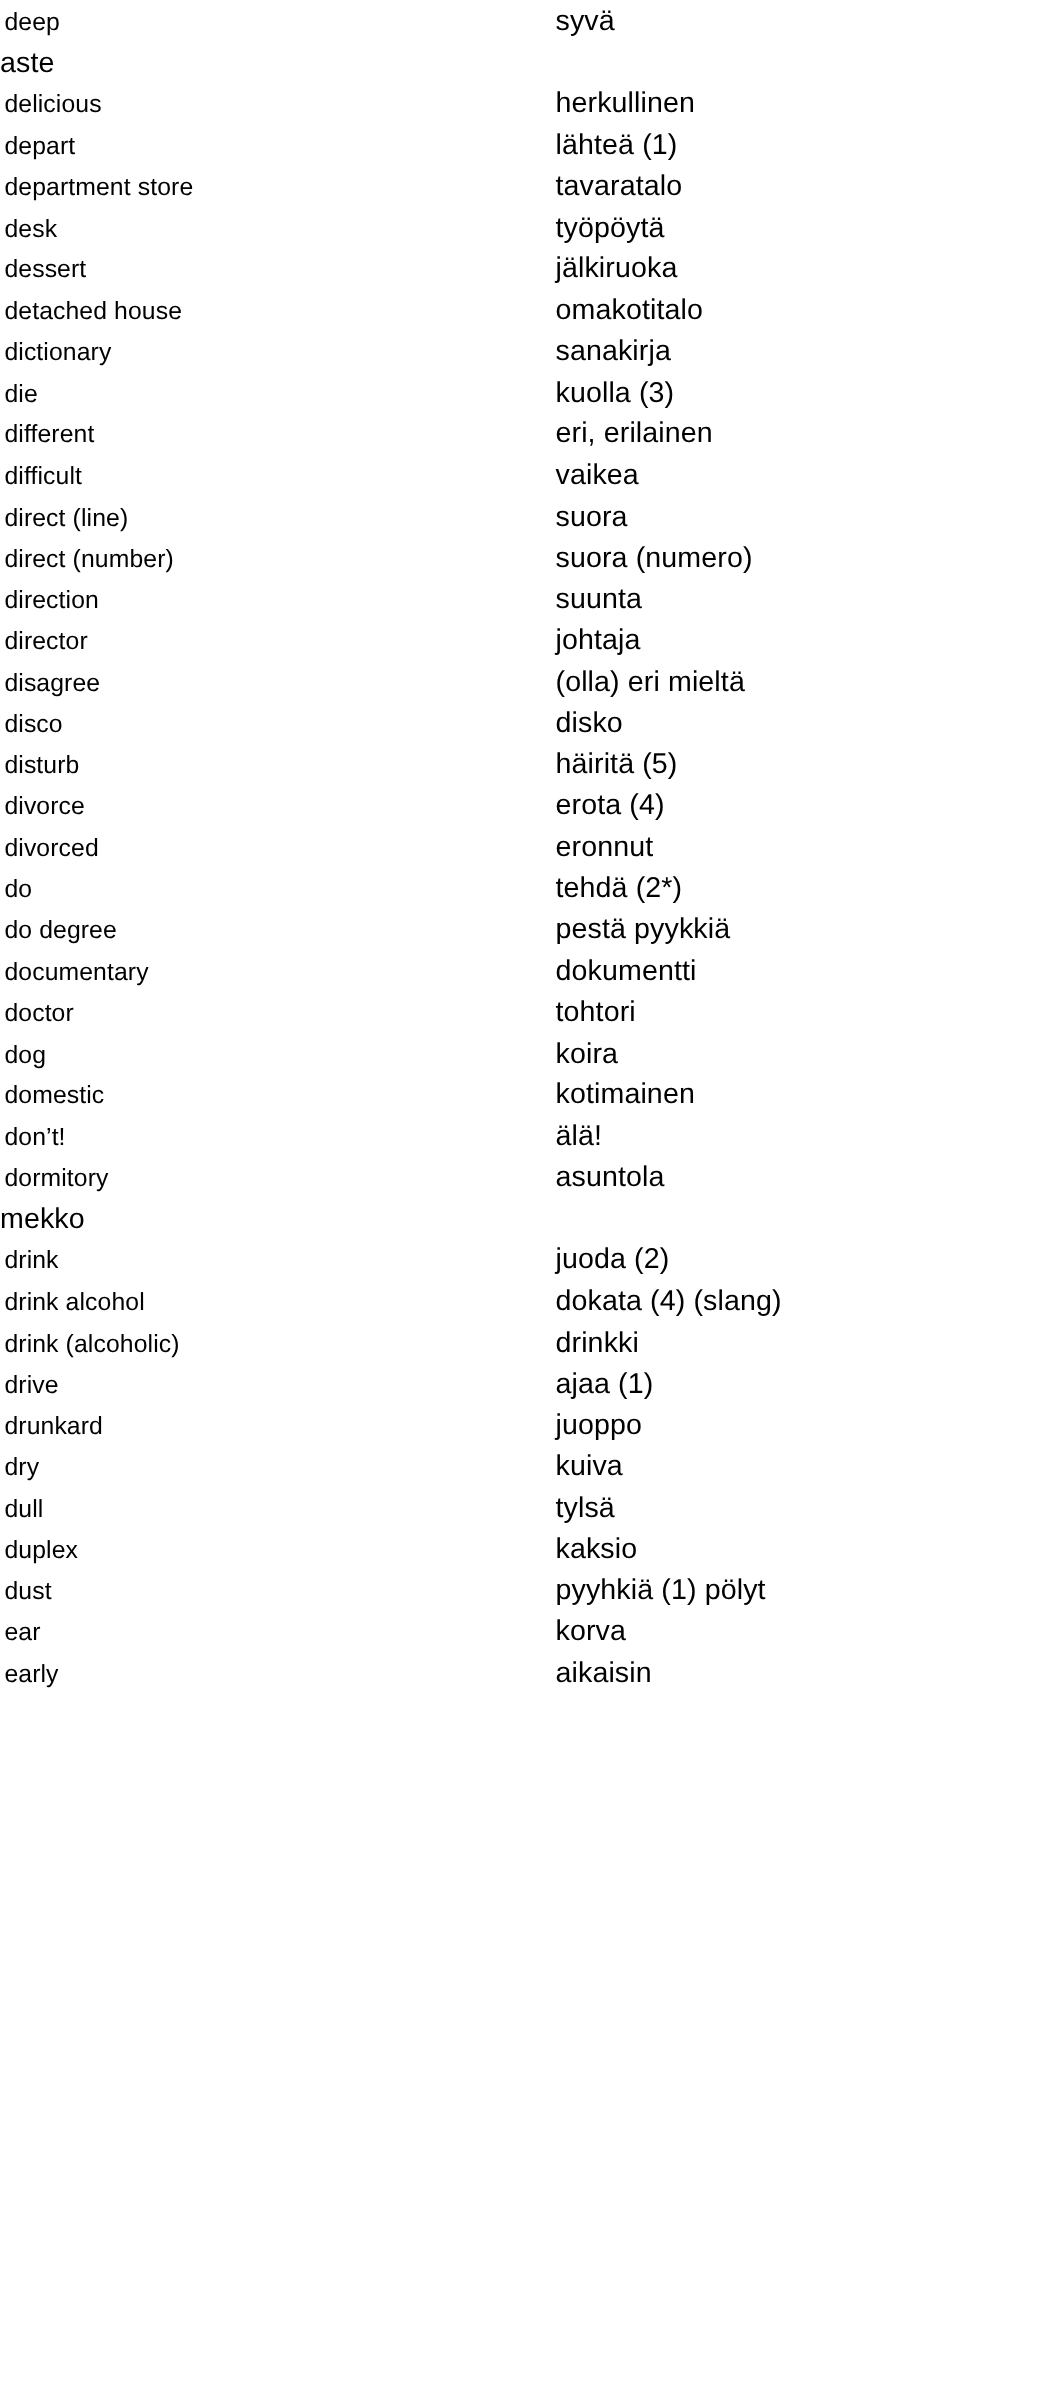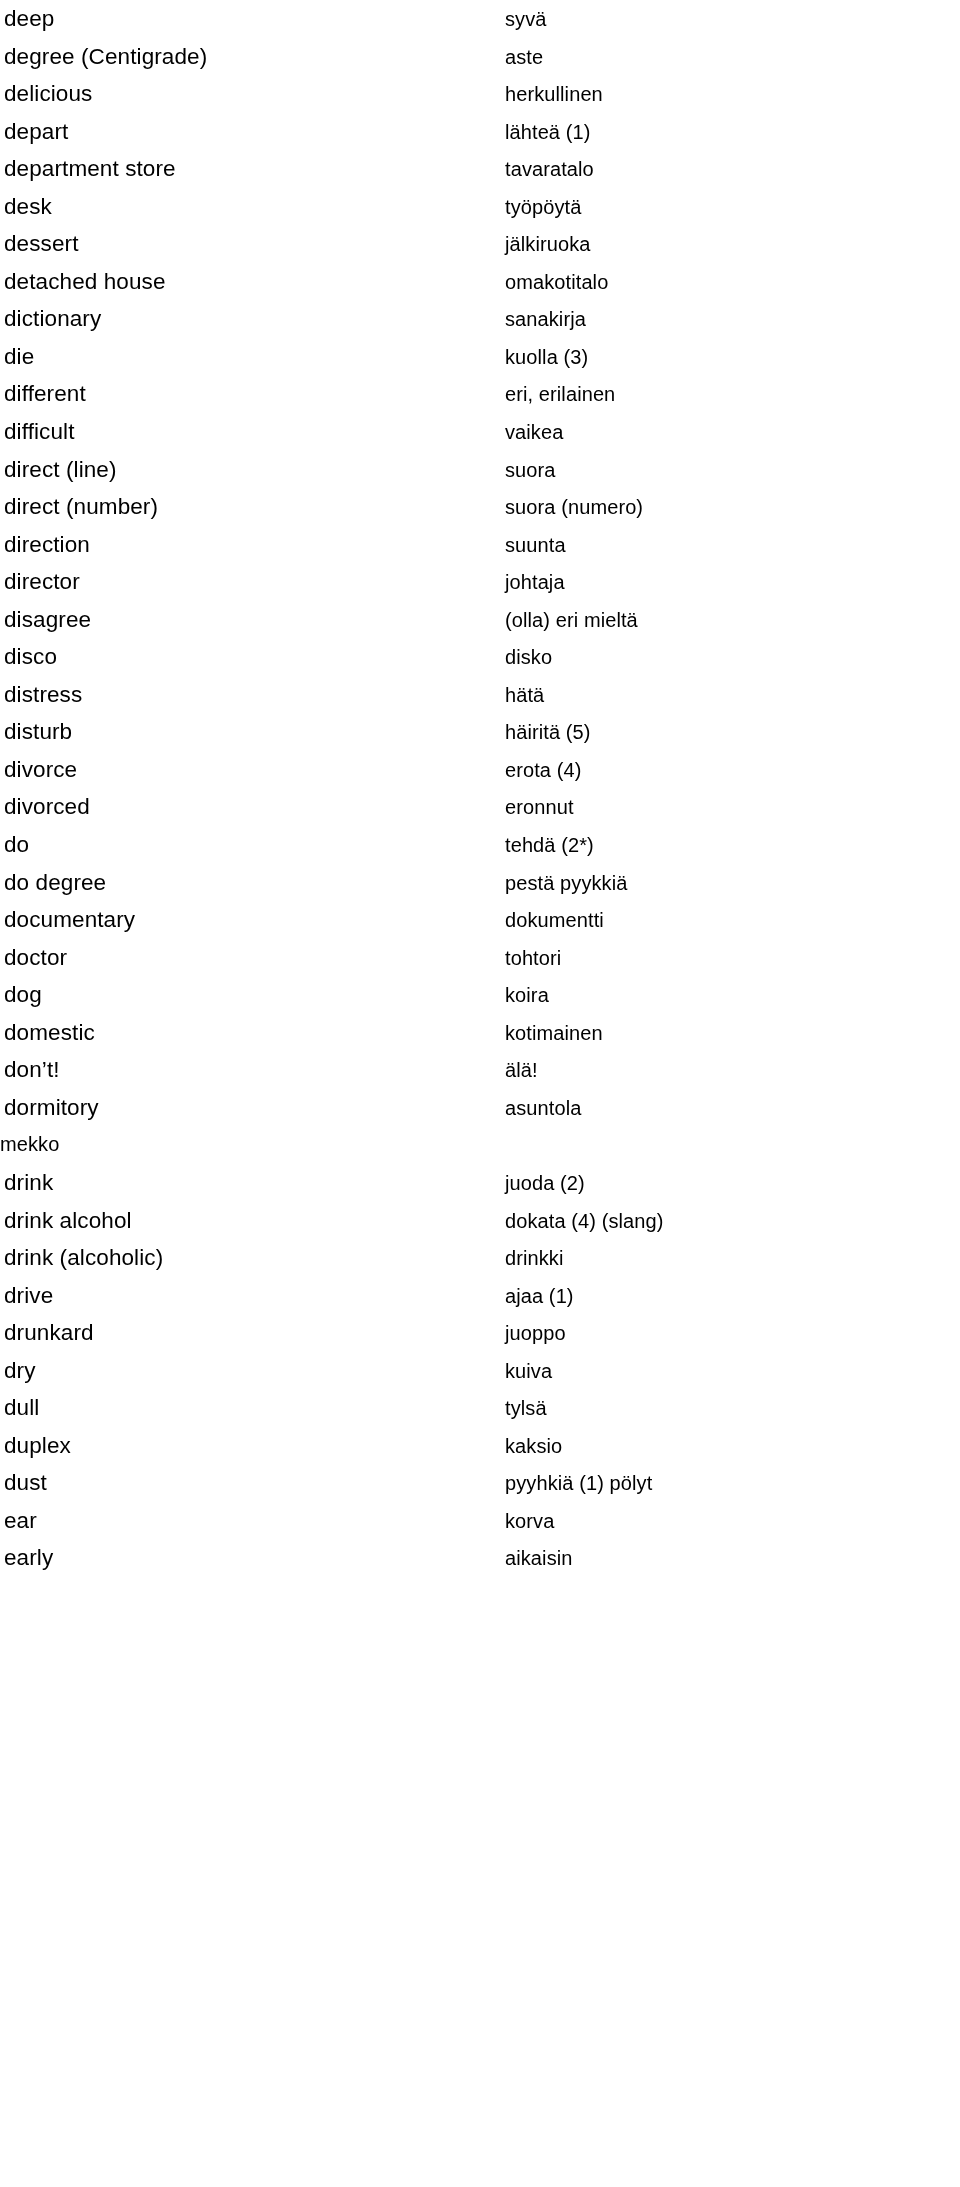--- a/index.html
+++ b/index.html
@@ -34,35 +34,34 @@
     width: 505px;
     flex: 0 0 505px;
     padding-left: 4px;
     box-sizing: border-box;
     font-size: 22.5px;
     letter-spacing: 0.1px;
     white-space: nowrap;
   }
   .gloss-cell {
     flex: 1 1 auto;
-    font-size: 20px;
+    font-size: 26px;
     letter-spacing: 0.1px;
     white-space: nowrap;
   }
 </style>
 </head>
 <body>
 
 <div id="glossary">
     <div class="entry-row">
       <div class="term-cell">deep</div>
       <div class="gloss-cell">syvä</div>
     </div>
     <div class="entry-row">
-      <div class="term-cell">degree (Centigrade)</div>
       <div class="gloss-cell">aste</div>
     </div>
     <div class="entry-row">
       <div class="term-cell">delicious</div>
       <div class="gloss-cell">herkullinen</div>
     </div>
     <div class="entry-row">
       <div class="term-cell">depart</div>
       <div class="gloss-cell">lähteä (1)</div>
     </div>
@@ -114,24 +113,20 @@
       <div class="term-cell">director</div>
       <div class="gloss-cell">johtaja</div>
     </div>
     <div class="entry-row">
       <div class="term-cell">disagree</div>
       <div class="gloss-cell">(olla) eri mieltä</div>
     </div>
     <div class="entry-row">
       <div class="term-cell">disco</div>
       <div class="gloss-cell">disko</div>
-    </div>
-    <div class="entry-row">
-      <div class="term-cell">distress</div>
-      <div class="gloss-cell">hätä</div>
     </div>
     <div class="entry-row">
       <div class="term-cell">disturb</div>
       <div class="gloss-cell">häiritä (5)</div>
     </div>
     <div class="entry-row">
       <div class="term-cell">divorce</div>
       <div class="gloss-cell">erota (4)</div>
     </div>
     <div class="entry-row">

